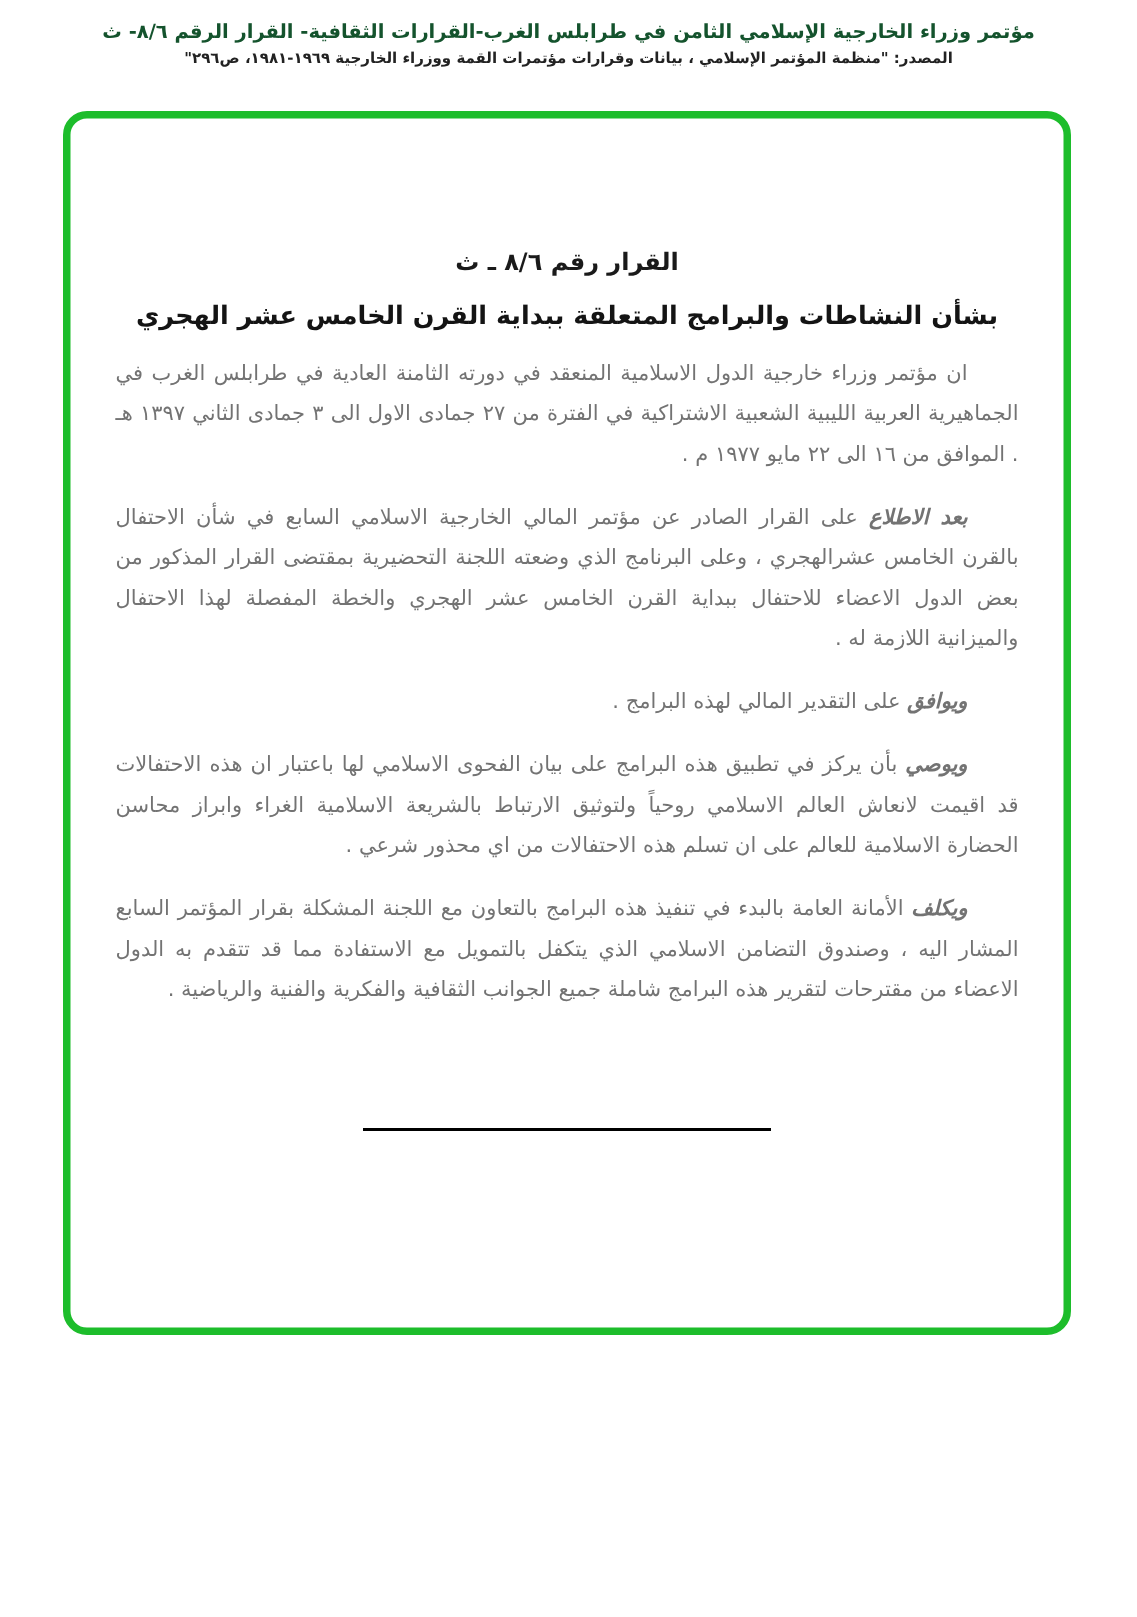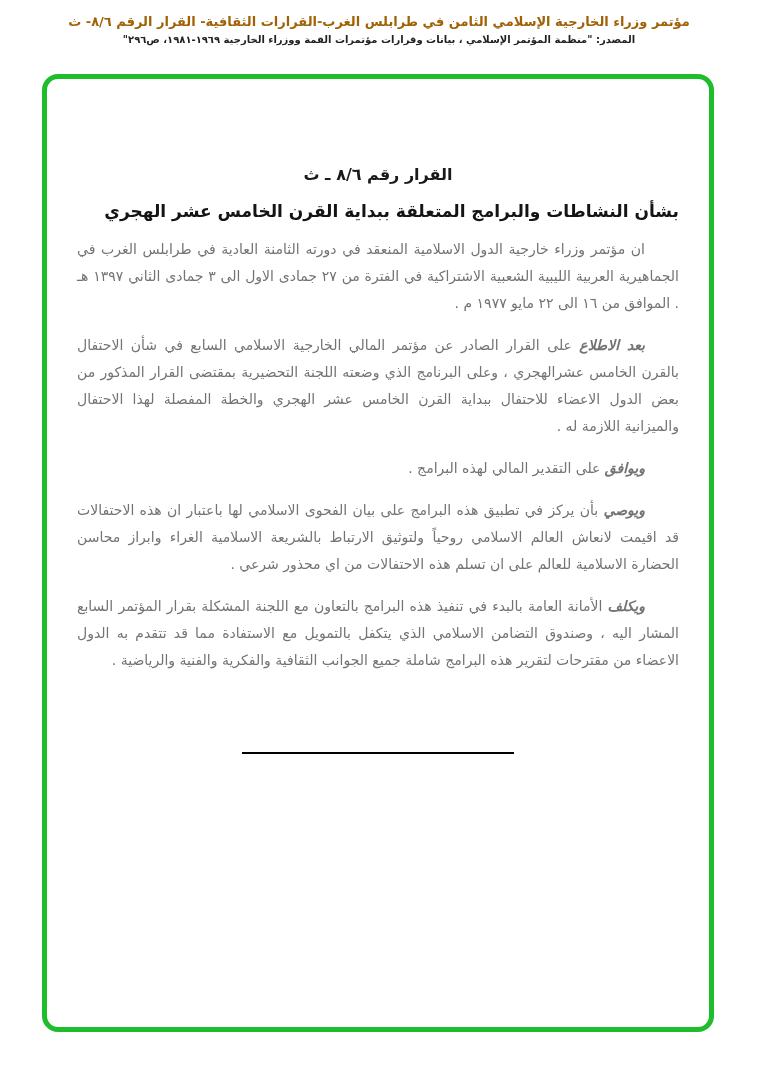--- a/index.html
+++ b/index.html
@@ -20,50 +20,51 @@
   }
   .header {
     direction: rtl;
     text-align: center;
     padding-top: 14px;
   }
   .header-line1 {
     font-weight: bold;
     font-size: 13px;
     letter-spacing: 0;
-    color: #a16207;
+    color: #14532d;
   }
   .header-line2 {
     font-weight: bold;
     font-size: 10px;
     margin-top: 5px;
     color: #222222;
   }
   .frame {
     position: absolute;
     left: 42px;
     top: 74px;
     width: 672px;
-    height: 958px;
+    height: 816px;
     box-sizing: border-box;
     border: 5px solid #1dbd2b;
     border-radius: 16px;
     background: #ffffff;
   }
   .content {
     direction: rtl;
     padding: 86px 30px 0 30px;
   }
   .doc-title {
     text-align: center;
     font-weight: bold;
     font-size: 16px;
     color: #1a1a1a;
   }
   .doc-subtitle {
+    text-align: center;
     font-weight: bold;
     font-size: 17px;
     margin-top: 17px;
     color: #141414;
   }
   .para {
     font-size: 14px;
     line-height: 27px;
     text-align: justify;
     text-indent: 34px;

